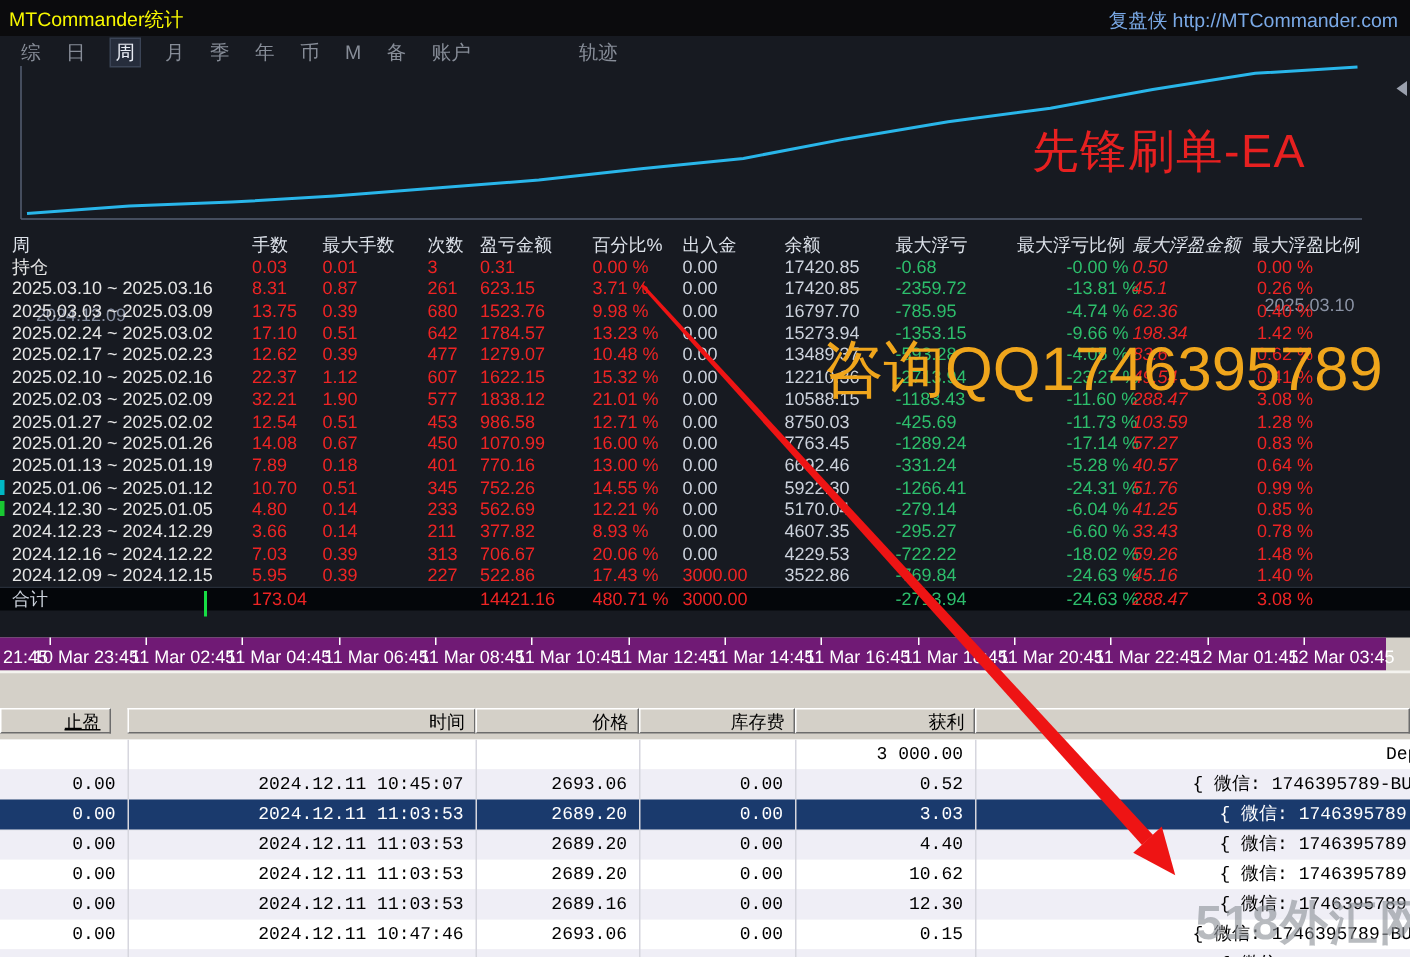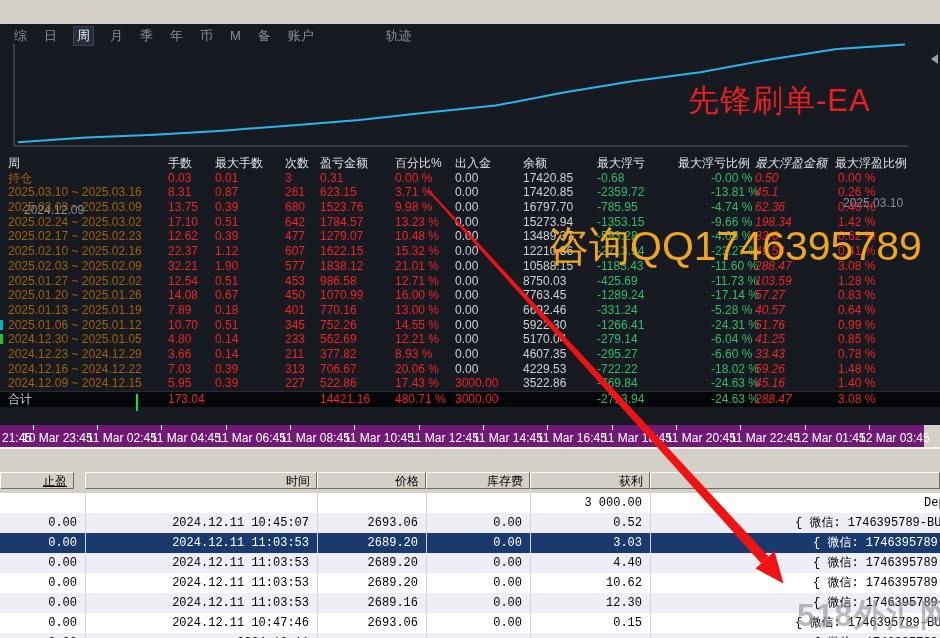--- a/index.html
+++ b/index.html
@@ -33,21 +33,21 @@
 
   
   .stats{position:absolute;top:132px;left:0;width:940px;}
   .srow{position:relative;height:14.7px;line-height:14.7px;font-size:12px;white-space:nowrap;}
   .srow.total{background:#04060a;border-top:1px solid #272d38;}
   .sc{position:absolute;top:0;}
   .c0{left:8px;} .c1{left:168px;} .c2{left:215px;} .c3{left:285px;} .c4{left:320px;}
   .c5{left:395px;} .c6{left:455px;} .c7{left:523px;} .c8{left:597px;} .c9{left:678px;}
   .c10{left:755px;font-style:italic;} .c11{left:835px;}
   .srow.data .c9{left:711px;} .srow.data .c11{left:838px;}
-  .t-hdr{color:#dde2ea;} .t-date{color:#a16207;} .t-red{color:#ee2424;}
+  .t-hdr{color:#dde2ea;} .t-date{color:#e5e5e5;} .t-red{color:#ee2424;}
   .t-green{color:#2dbe6c;} .t-white{color:#ccd2dc;}
   .row-marker{position:absolute;left:0;top:2px;width:3px;height:10px;}
   .green-tick{position:absolute;left:136px;top:370px;width:2px;height:17px;background:#17dd44;}
 
   
   .timeaxis{position:absolute;top:425px;left:0;width:924px;height:22px;background:#701a75;}
   .ta-label{position:absolute;top:6px;font-size:12px;color:#fff;white-space:nowrap;}
   .ta-tick{position:absolute;top:0;width:1px;height:5px;background:#fff;}
   .axis-sep{position:absolute;top:447px;left:0;width:940px;height:2px;background:#f4f3ef;}
 
@@ -80,20 +80,24 @@
   .wm-qq{position:absolute;left:548px;top:219px;font-size:41px;color:#f0a61c;z-index:7;white-space:nowrap;}
   .wm-518{position:absolute;left:797px;top:594px;font-size:32px;font-weight:bold;
           color:rgba(140,145,152,0.62);letter-spacing:1px;z-index:9;white-space:nowrap;}
   .arrow-svg{position:absolute;top:0;left:0;z-index:8;pointer-events:none;}
 </style>
 </head>
 <body>
 
 <div class="screen">
 
+  <div class="titlebar">
+    <span class="title-text">MTCommander统计</span>
+    <span class="site-text">复盘侠 http://MTCommander.com</span>
+  </div>
 
   <div class="dark">
 
     <div class="menubar"><span class="menu-item">综</span><span class="menu-item">日</span><span class="menu-item active">周</span><span class="menu-item">月</span><span class="menu-item">季</span><span class="menu-item">年</span><span class="menu-item">币</span><span class="menu-item">M</span><span class="menu-item">备</span><span class="menu-item">账户</span><span class="menu-item far">轨迹</span></div>
 
     <div class="chartbox">
       <svg width="940" height="112" viewBox="0 0 940 112">
         <line x1="14" y1="2" x2="14" y2="104" stroke="#565f73" stroke-width="1"></line>
         <line x1="14" y1="104" x2="908" y2="104" stroke="#565f73" stroke-width="1"></line>
         <polyline id="equity-line" points="18.0,100.3 86.2,95.4 154.5,92.7 222.7,88.7 290.9,83.4 359.2,78.0 427.4,70.5 495.6,63.6 563.8,50.6 632.1,39.2 700.3,30.2 768.5,17.7 836.8,6.9 905.0,2.6" fill="none" stroke="#29b6ea" stroke-width="2"></polyline>

